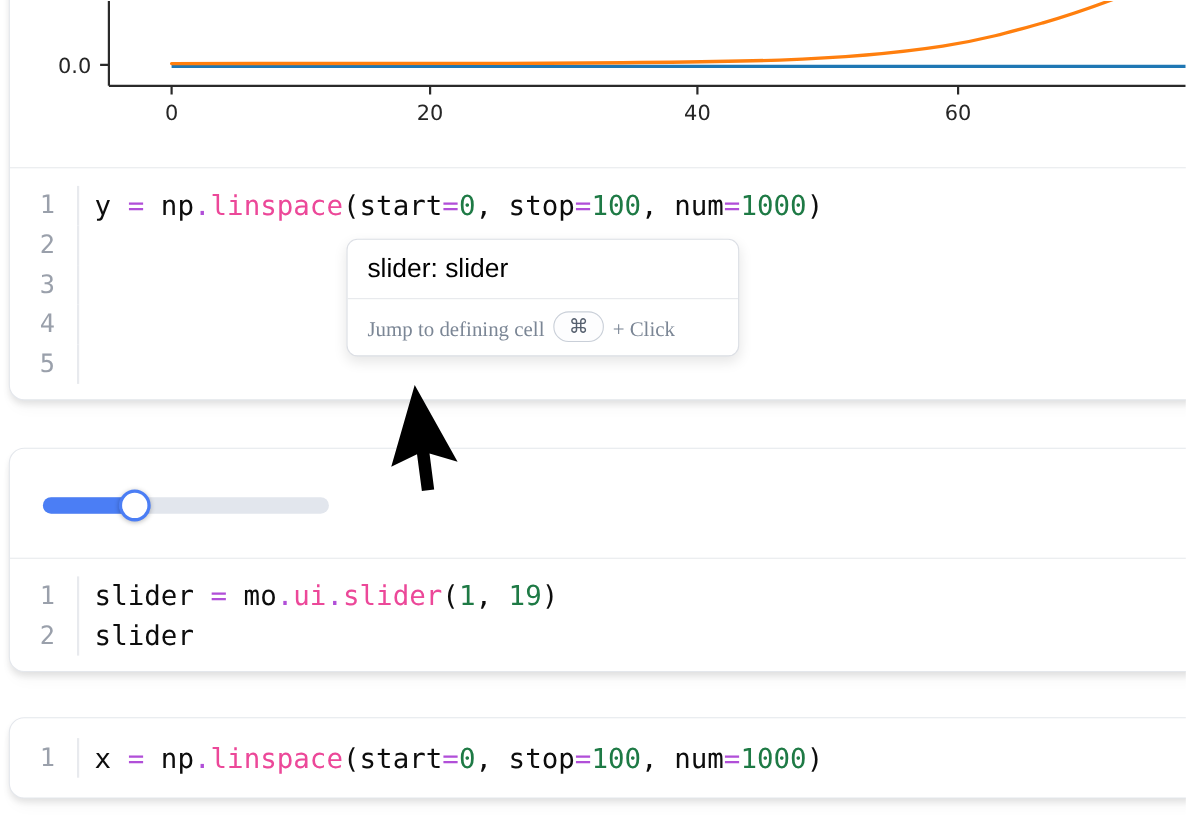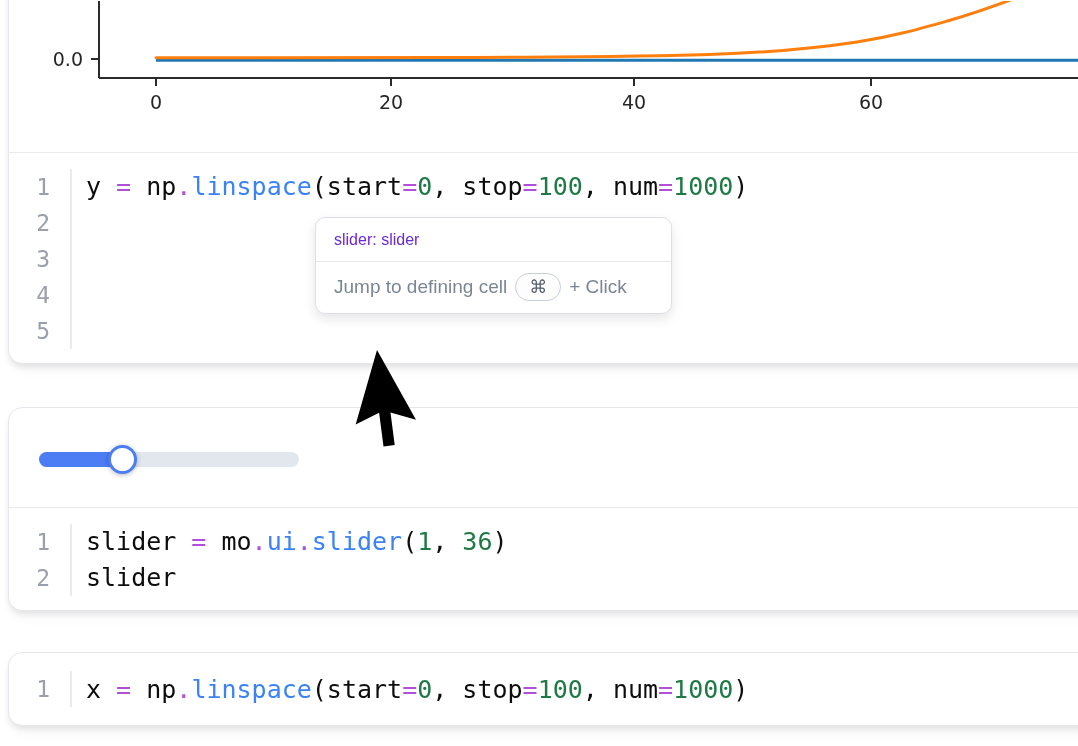--- a/index.html
+++ b/index.html
@@ -26,43 +26,43 @@
   .card3 .code-area{padding:18px 0 20px 0;}
   .code-line{height:36px;display:flex;align-items:center;
     font-family:"DejaVu Sans Mono",monospace;font-size:25px;}
   .gutter{flex:0 0 63px;box-sizing:border-box;align-self:stretch;
     display:flex;align-items:center;justify-content:flex-end;
     padding-right:20px;border-right:2px solid #e8eaee;
     color:#9aa0ab;font-size:23px;}
   .codetxt{padding-left:14px;white-space:pre;color:#0d0d0d;}
   .tok-d{color:#0d0d0d;}
   .tok-op{color:#b14fd8;}
-  .tok-fn{color:#3b82f6;}
+  .tok-fn{color:#ec4899;}
   .tok-num{color:#1e7a45;}
   .tok-ul{color:#0d0d0d;border-bottom:3.5px solid #c0d8ec;padding-bottom:1px;}
   .tok-ulh{color:#0d0d0d;border-bottom:3.5px solid #a9c9e2;padding-bottom:1px;}
   
   .slider-wrap{position:absolute;left:30px;top:44px;width:260px;height:15px;}
   .slider-track{position:absolute;left:0;top:0;width:260px;height:15px;
     background:#e2e6ed;border-radius:8px;}
   .slider-fill{position:absolute;left:0;top:0;width:88px;height:15px;
     background:#4b7ef5;border-radius:8px;}
   .slider-handle{position:absolute;left:82px;top:-7px;width:23px;height:23px;
     background:#fff;border:3.5px solid #4b7ef5;border-radius:50%;
     box-shadow:0 1px 5px rgba(0,0,0,.28);}
   
   .tooltip{
     position:absolute;left:315px;top:217px;width:357px;box-sizing:border-box;
     background:#fff;border:1.5px solid #dcdfe5;border-radius:10px;
     box-shadow:0 5px 12px rgba(0,0,0,.10);z-index:20;
   }
-  .tooltip-title{padding:13px 18px 12px 18px;font-size:16px;color:#6d28d9;}
+  .tooltip-title{padding:13px 18px 12px 18px;font-size:24px;color:#000000;}
   .tooltip-divider{height:0;border-top:1.5px solid #e6e8ec;}
   .tooltip-action{padding:11px 18px 12px 18px;font-size:19px;color:#7b8695;
-    display:flex;align-items:center;}
+    display:flex;align-items:flex-end;font-family:Liberation Serif, serif;}
   .keycap{display:inline-flex;align-items:center;justify-content:center;
     border:1.5px solid #c9cfd8;border-radius:14px;background:#fdfdfe;
     padding:1px 13px;margin:0 8px;font-size:18px;color:#555f6e;height:24px;}
   .cursor-svg{position:absolute;left:0;top:0;width:1078px;height:746px;
     pointer-events:none;z-index:30;}
 </style>
 </head>
 <body>
 
 <div class="card card1">
@@ -114,21 +114,21 @@
   <div class="output-area">
     <div class="slider-wrap">
       <div class="slider-track" style="background: rgb(226, 230, 237);"></div>
       <div class="slider-fill" style="width: 89px; background: rgb(75, 126, 245);"></div>
       <div class="slider-handle" style="left: 69px; border-color: rgb(75, 126, 245);"></div>
     </div>
   </div>
   <div class="code-area">
       <div class="code-line">
         <span class="gutter">1</span>
-        <span class="codetxt"><span class="tok-d">slider </span><span class="tok-op">=</span><span class="tok-d"> mo</span><span class="tok-op">.</span><span class="tok-fn">ui</span><span class="tok-op">.</span><span class="tok-fn">slider</span><span class="tok-d">(</span><span class="tok-num">1</span><span class="tok-d">, </span><span class="tok-num">36</span><span class="tok-d">)</span></span>
+        <span class="codetxt"><span class="tok-d">slider </span><span class="tok-op">=</span><span class="tok-d"> mo</span><span class="tok-op">.</span><span class="tok-fn">ui</span><span class="tok-op">.</span><span class="tok-fn">slider</span><span class="tok-d">(</span><span class="tok-num">1</span><span class="tok-d">, </span><span class="tok-num">19</span><span class="tok-d">)</span></span>
       </div>
       <div class="code-line">
         <span class="gutter">2</span>
         <span class="codetxt"><span class="tok-d">slider</span></span>
       </div>
     </div>
 </div>
 
 <div class="card card3">
   <div class="code-area">

